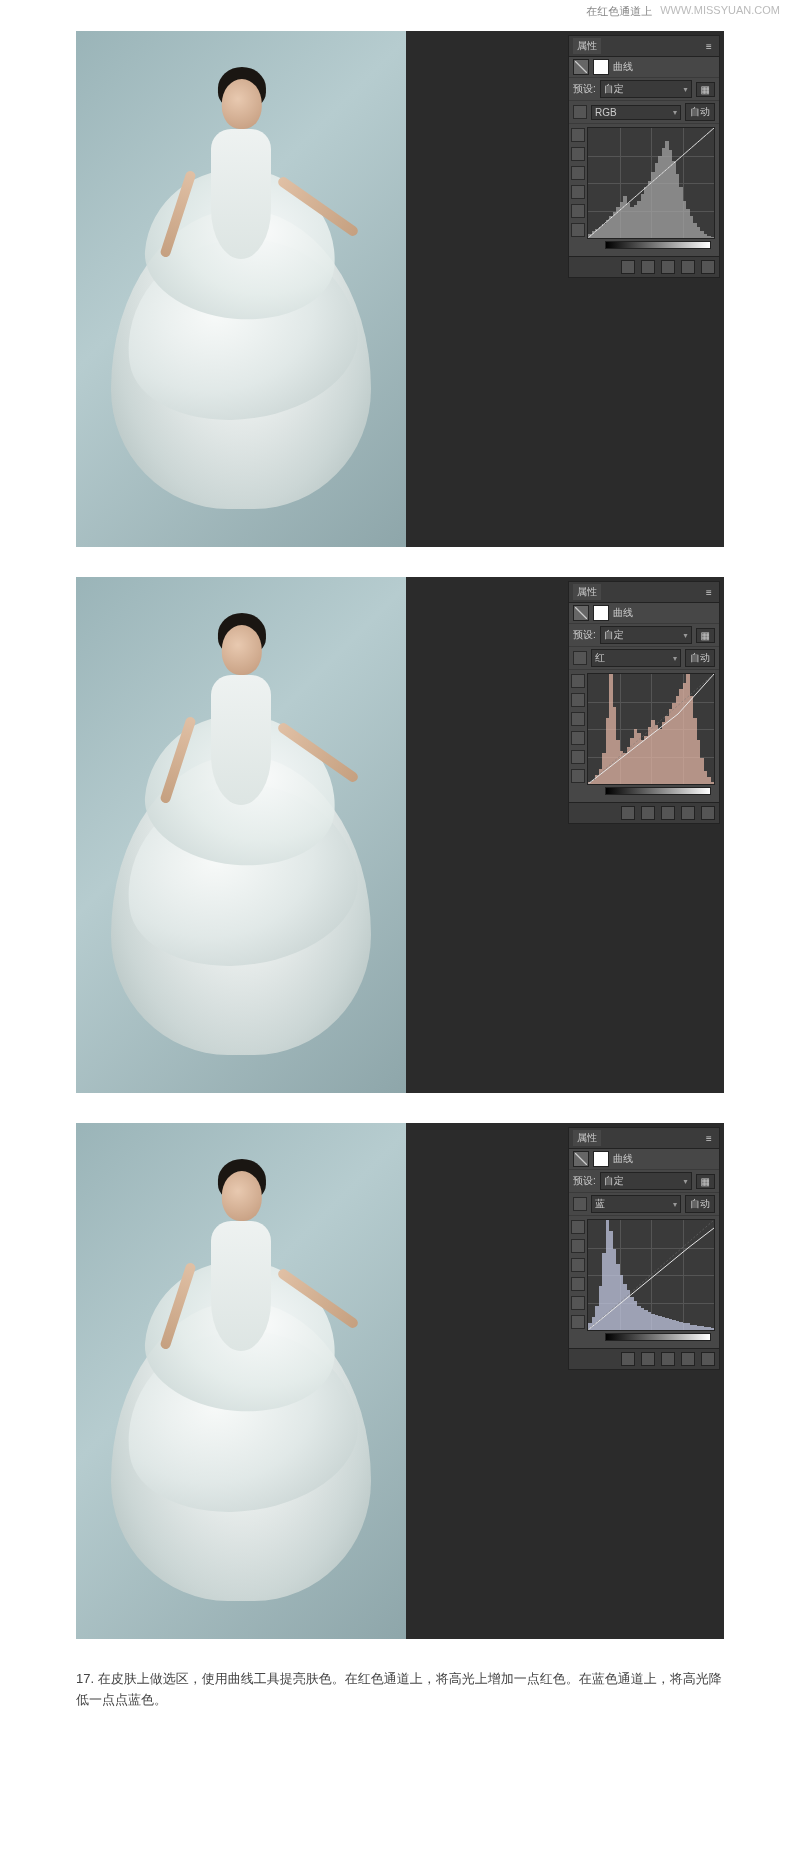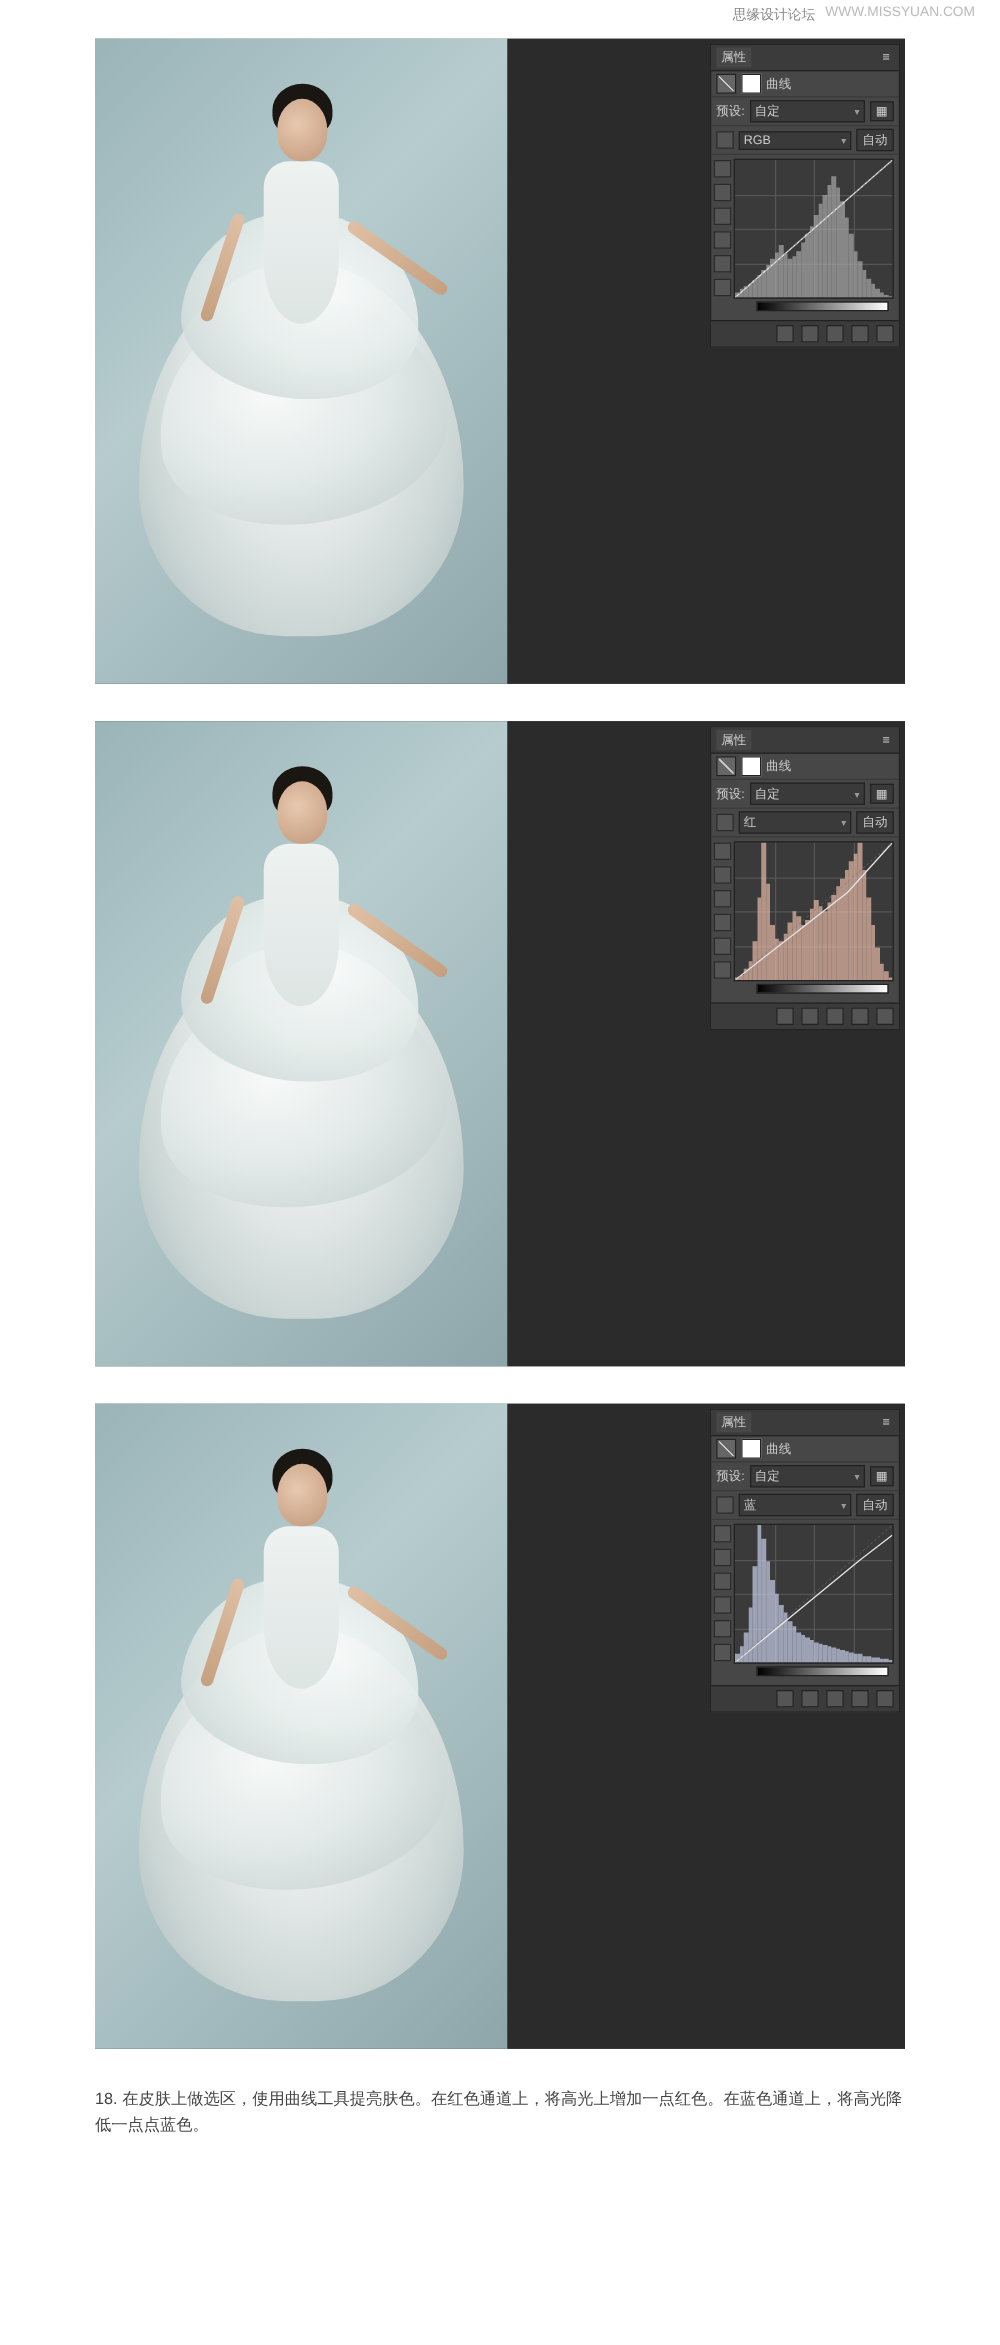--- a/index.html
+++ b/index.html
@@ -228,21 +228,21 @@
     margin: 4px 76px 20px 76px;
     font-size: 13px;
     color: #444;
     line-height: 1.6;
   }
 </style>
 </head>
 <body>
 
 <div class="watermark-row">
-  <span class="dark">思缘设计论坛</span>
+  <span class="dark">在红色通道上</span>
   <span>WWW.MISSYUAN.COM</span>
 </div>
 
 <div id="blocks">
     <div class="ps-block">
       <div class="canvas-area">
         <div class="subject">
           <div class="dress-skirt"></div>
           <div class="dress-layer2"></div>
           <div class="dress-layer3"></div>
@@ -575,15 +575,15 @@
             <div class="footer-ico"></div>
             <div class="footer-ico"></div>
             <div class="footer-ico"></div>
           </div>
         </div>
       </div>
     </div>
   </div>
 
 <div class="caption">
-  <span>18.</span>
+  <span>17.</span>
   <span>在皮肤上做选区，使用曲线工具提亮肤色。在红色通道上，将高光上增加一点红色。在蓝色通道上，将高光降低一点点蓝色。</span>
 </div>
 
 </body></html>

